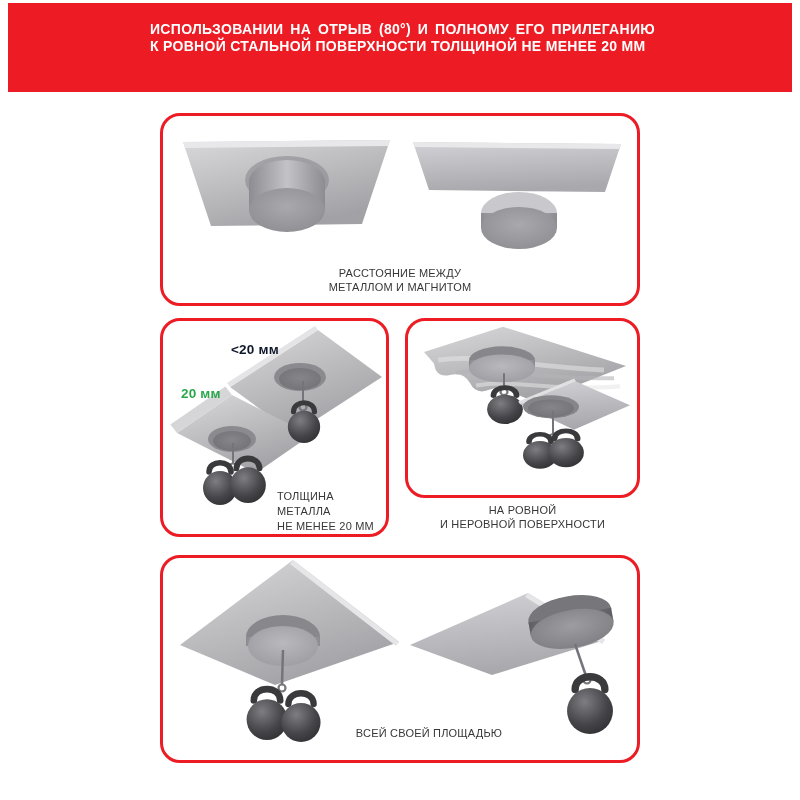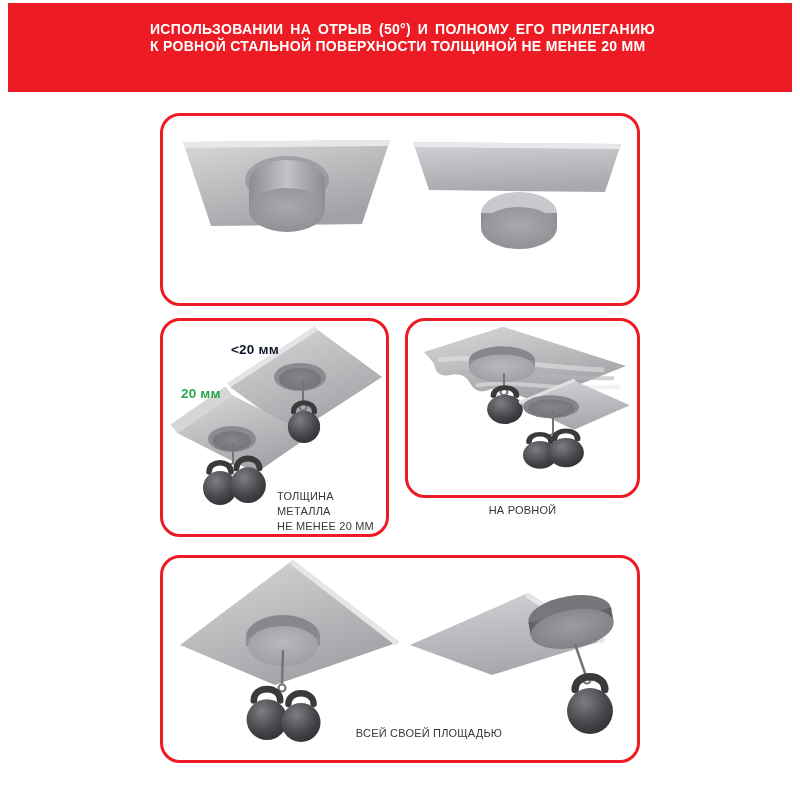--- a/index.html
+++ b/index.html
@@ -82,21 +82,21 @@
         <circle cy="3" r="17" fill="url(#kbG)"></circle>
       </g>
       <g id="hk">
         <circle r="3.5" fill="none" stroke="#77777c" stroke-width="2.2"></circle>
       </g>
     </defs>
   </svg>
 
   <div class="header">
     <div class="header-text">
-      <div class="hline">ИСПОЛЬЗОВАНИИ НА ОТРЫВ (50°) И ПОЛНОМУ ЕГО ПРИЛЕГАНИЮ</div>
+      <div class="hline">ИСПОЛЬЗОВАНИИ НА ОТРЫВ (80°) И ПОЛНОМУ ЕГО ПРИЛЕГАНИЮ</div>
       <div class="hline last">К РОВНОЙ СТАЛЬНОЙ ПОВЕРХНОСТИ ТОЛЩИНОЙ НЕ МЕНЕЕ 20 ММ</div>
     </div>
   </div>
 
   <div class="panel panel-top">
     <svg class="illu" viewBox="0 0 474 187" preserveAspectRatio="none">
       <g>
         <polygon points="20,26 227,24 199,108 48,110" fill="url(#plate)"></polygon>
         <polygon points="20,26 227,24 225,30 22,32" fill="#e8e8ea"></polygon>
         <ellipse cx="124" cy="64" rx="42" ry="24" fill="#85858a" opacity="0.55"></ellipse>
@@ -106,20 +106,22 @@
       </g>
       <g>
         <polygon points="250,26 458,28 442,76 266,74" fill="url(#plateR)"></polygon>
         <polygon points="250,26 458,28 456,33 252,31" fill="#e8e8ea"></polygon>
         <ellipse cx="356" cy="97" rx="38" ry="21" fill="#c9c9cd"></ellipse>
         <rect x="318" y="97" width="76" height="15" fill="url(#magSide)"></rect>
         <ellipse cx="356" cy="112" rx="38" ry="21" fill="url(#magBot)"></ellipse>
       </g>
     </svg>
     <div class="caption center cap-top">
+      <div>РАССТОЯНИЕ МЕЖДУ</div>
+      <div>МЕТАЛЛОМ И МАГНИТОМ</div>
     </div>
   </div>
 
   <div class="panel panel-midleft">
     <svg class="illu" viewBox="0 0 223 213" preserveAspectRatio="none">
       <g>
         <polygon points="67,66 155,9 219,56 131,113" fill="url(#plate)"></polygon>
         <polygon points="67,66 155,9 152,5 64,62" fill="#e4e4e6"></polygon>
         <ellipse cx="137" cy="56" rx="26" ry="14" fill="#8b8b8f"></ellipse>
         <ellipse cx="137" cy="58" rx="21" ry="11" fill="url(#holeG)"></ellipse>
@@ -171,20 +173,21 @@
         <ellipse cx="143" cy="105" rx="28" ry="14" fill="#86868a"></ellipse>
         <ellipse cx="143" cy="107" rx="23" ry="11" fill="url(#holeG)"></ellipse>
         <line x1="145" y1="110" x2="145" y2="139" stroke="#74747a" stroke-width="2"></line>
         <use href="#hk" x="145" y="142"></use>
         <use href="#kb" transform="translate(132,161)"></use>
         <use href="#kb" transform="translate(158,158) scale(1.05)"></use>
       </g>
     </svg>
     <div class="caption center cap-midright">
       <div>НА РОВНОЙ</div>
+      <div>И НЕРОВНОЙ ПОВЕРХНОСТИ</div>
     </div>
   </div>
 
   <div class="panel panel-bottom">
     <svg class="illu" viewBox="0 0 474 202" preserveAspectRatio="none">
       <g>
         <polygon points="130,2 236,84 112,127 17,87" fill="url(#plate)"></polygon>
         <polygon points="130,2 236,84 233,88 127,6" fill="#e6e6e8"></polygon>
         <ellipse cx="120" cy="79" rx="37" ry="22" fill="#88888c"></ellipse>
         <rect x="83" y="79" width="74" height="9" fill="url(#magSide)"></rect>

